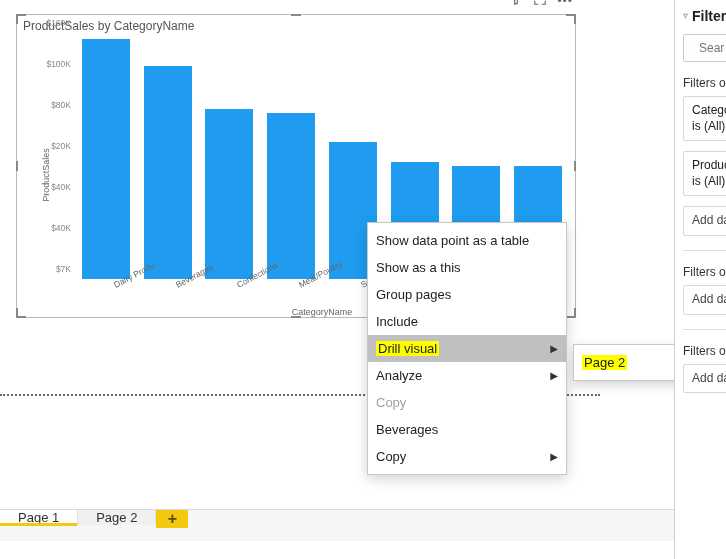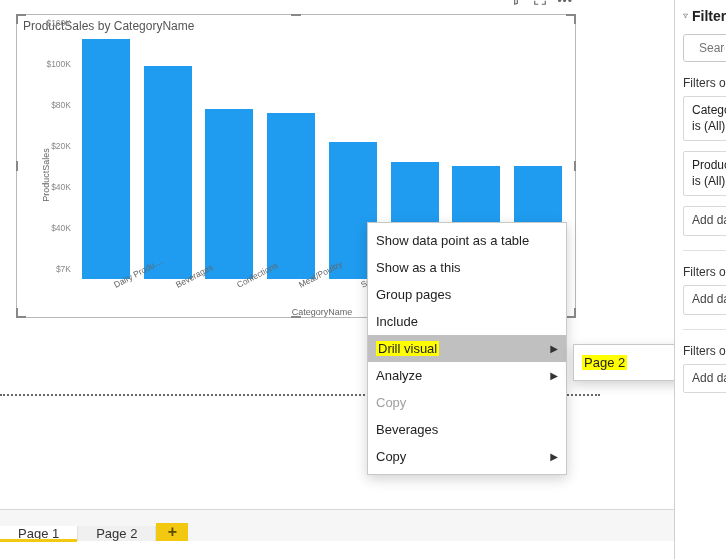--- a/index.html
+++ b/index.html
@@ -97,21 +97,21 @@
   .dotted {
     position:absolute; left:0; top:394px; width:600px; height:0;
     border-top:2px dotted #666;
   }
 
   
   .tabs {
     position:absolute; left:0; bottom:18px; height:32px; width:674px;
     border-top:1px solid #d8d8d8;
     background:#f6f6f6;
-    display:flex; align-items:flex-end;
+    display:flex; align-items:flex-start;
   }
   .tab {
     padding:0 18px; display:flex; align-items:center; font-size:13px;
     border-right:1px solid #e0e0e0; background:#f0f0f0; color:#333; position:relative;
   }
   .tab.active { background:#fff; }
   .tab.active::after {
     content:""; position:absolute; left:0; right:0; bottom:-1px; height:3px; background:#f2c811;
   }
   .tab-add {

